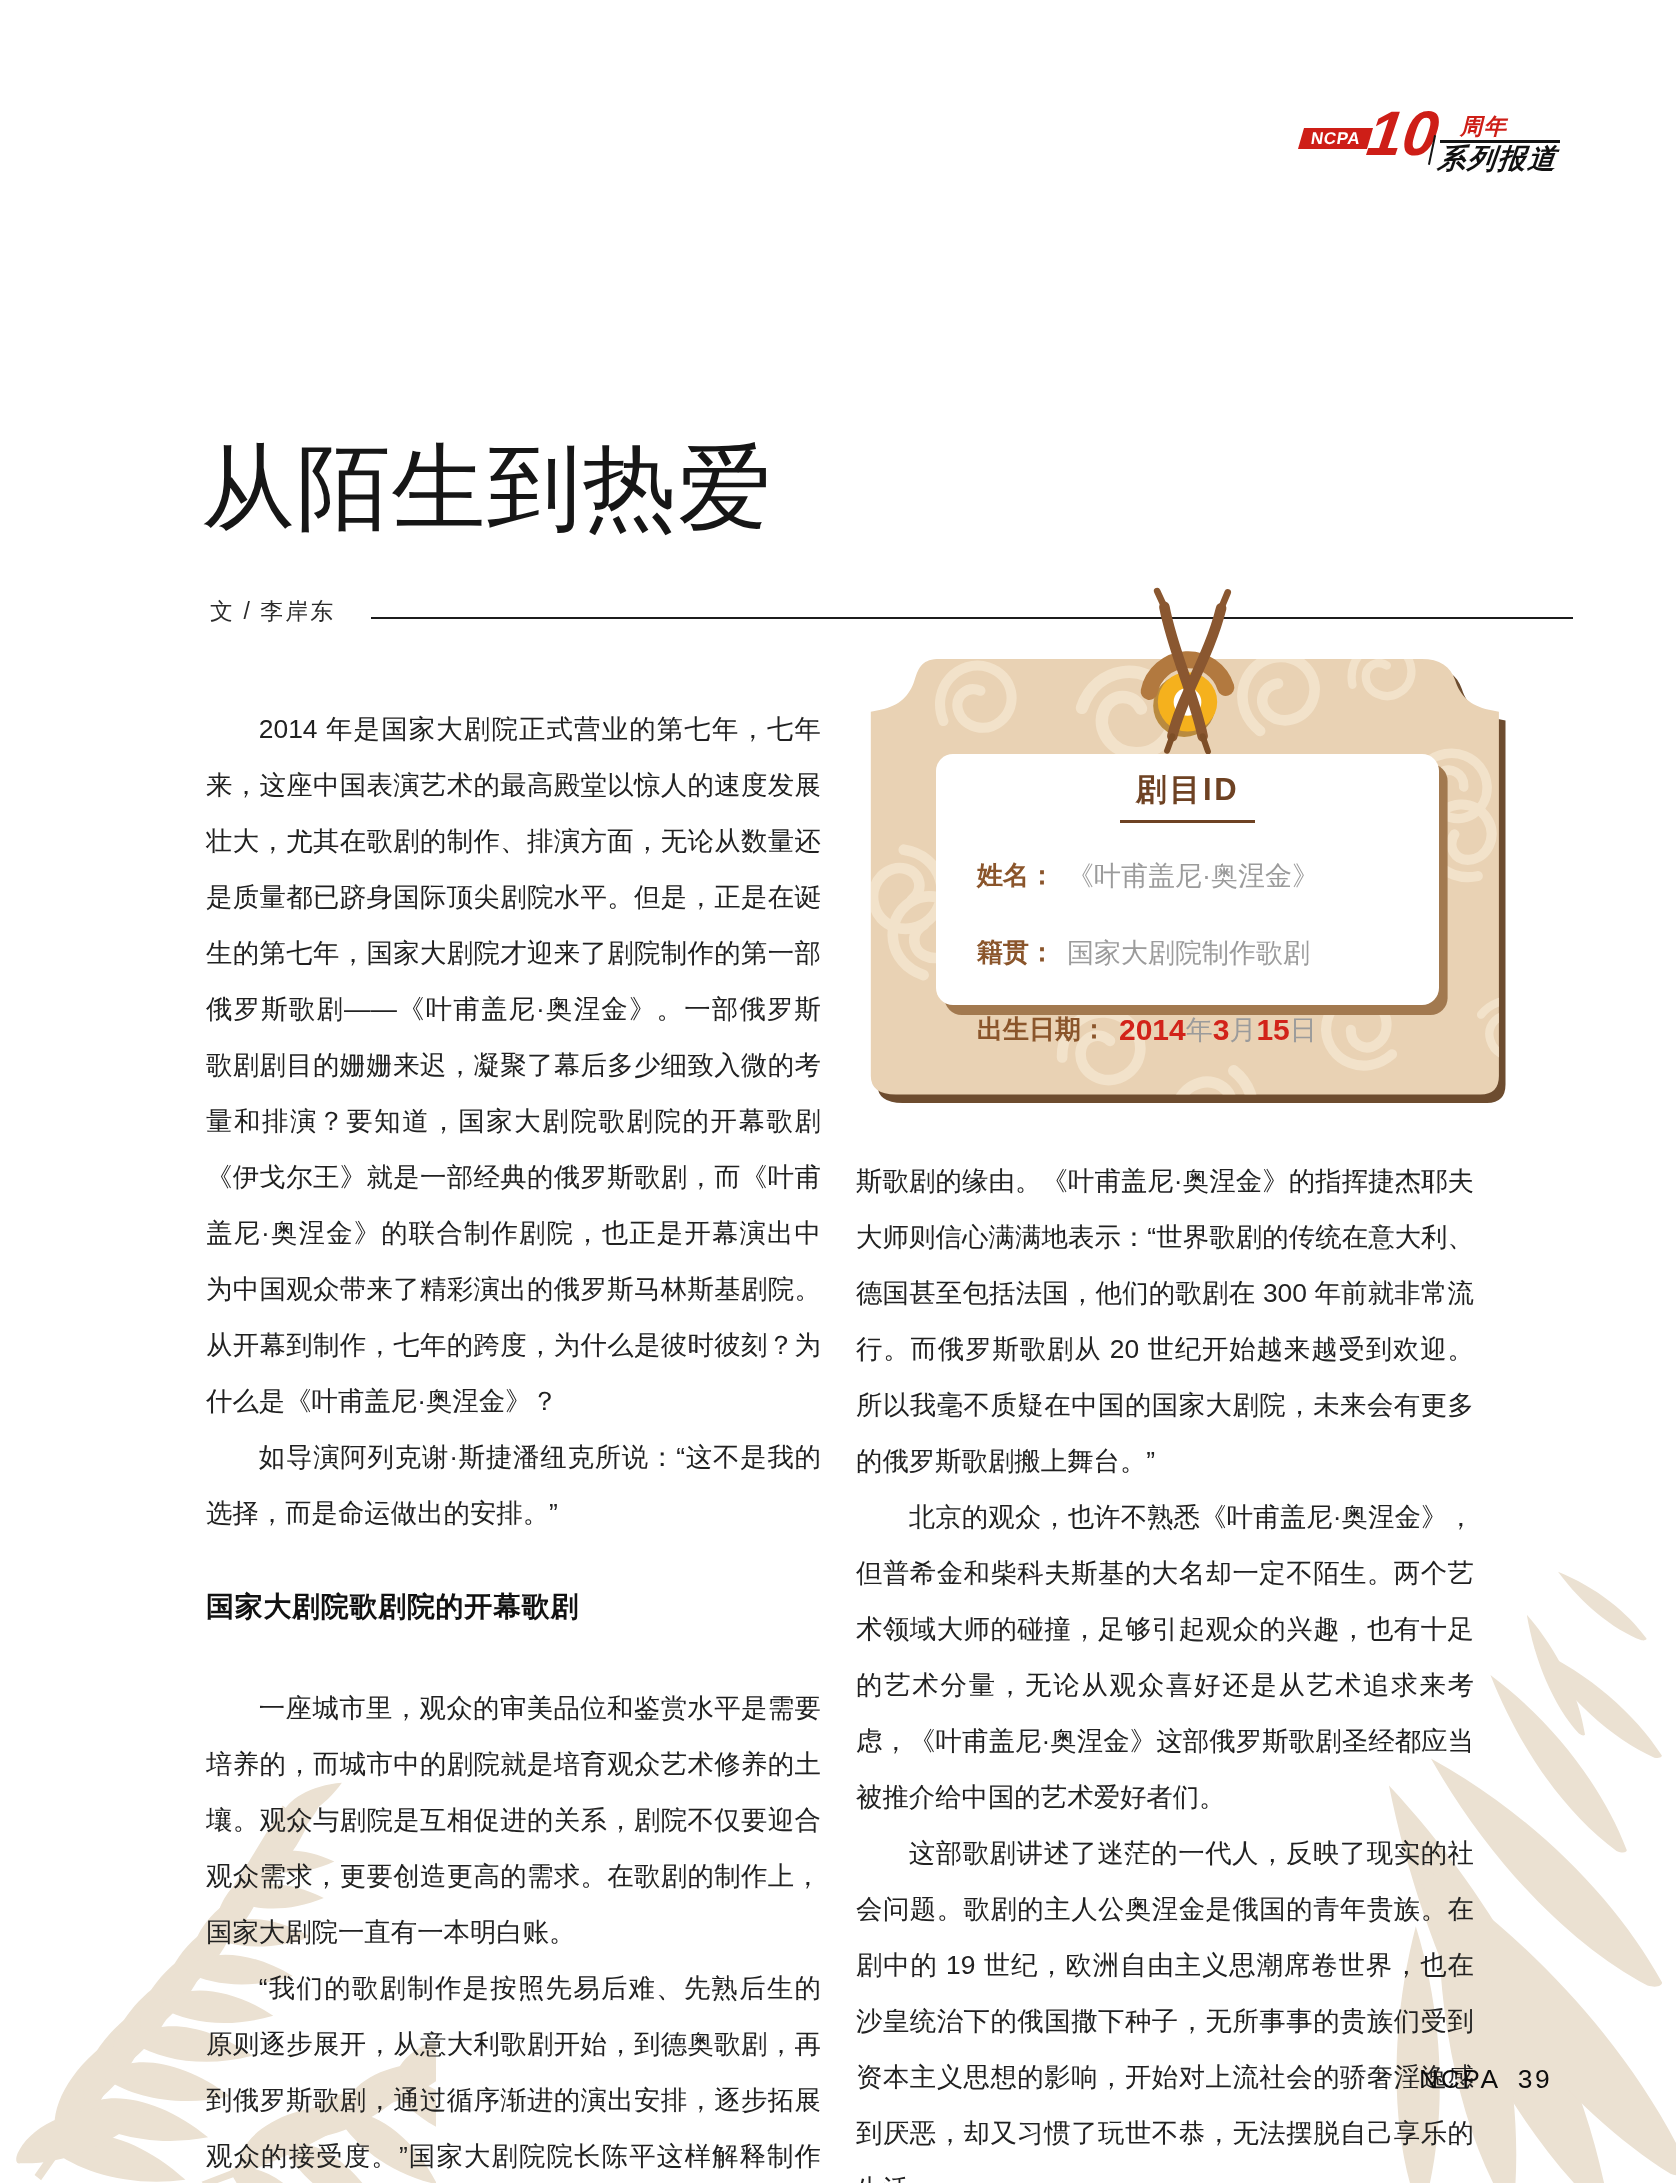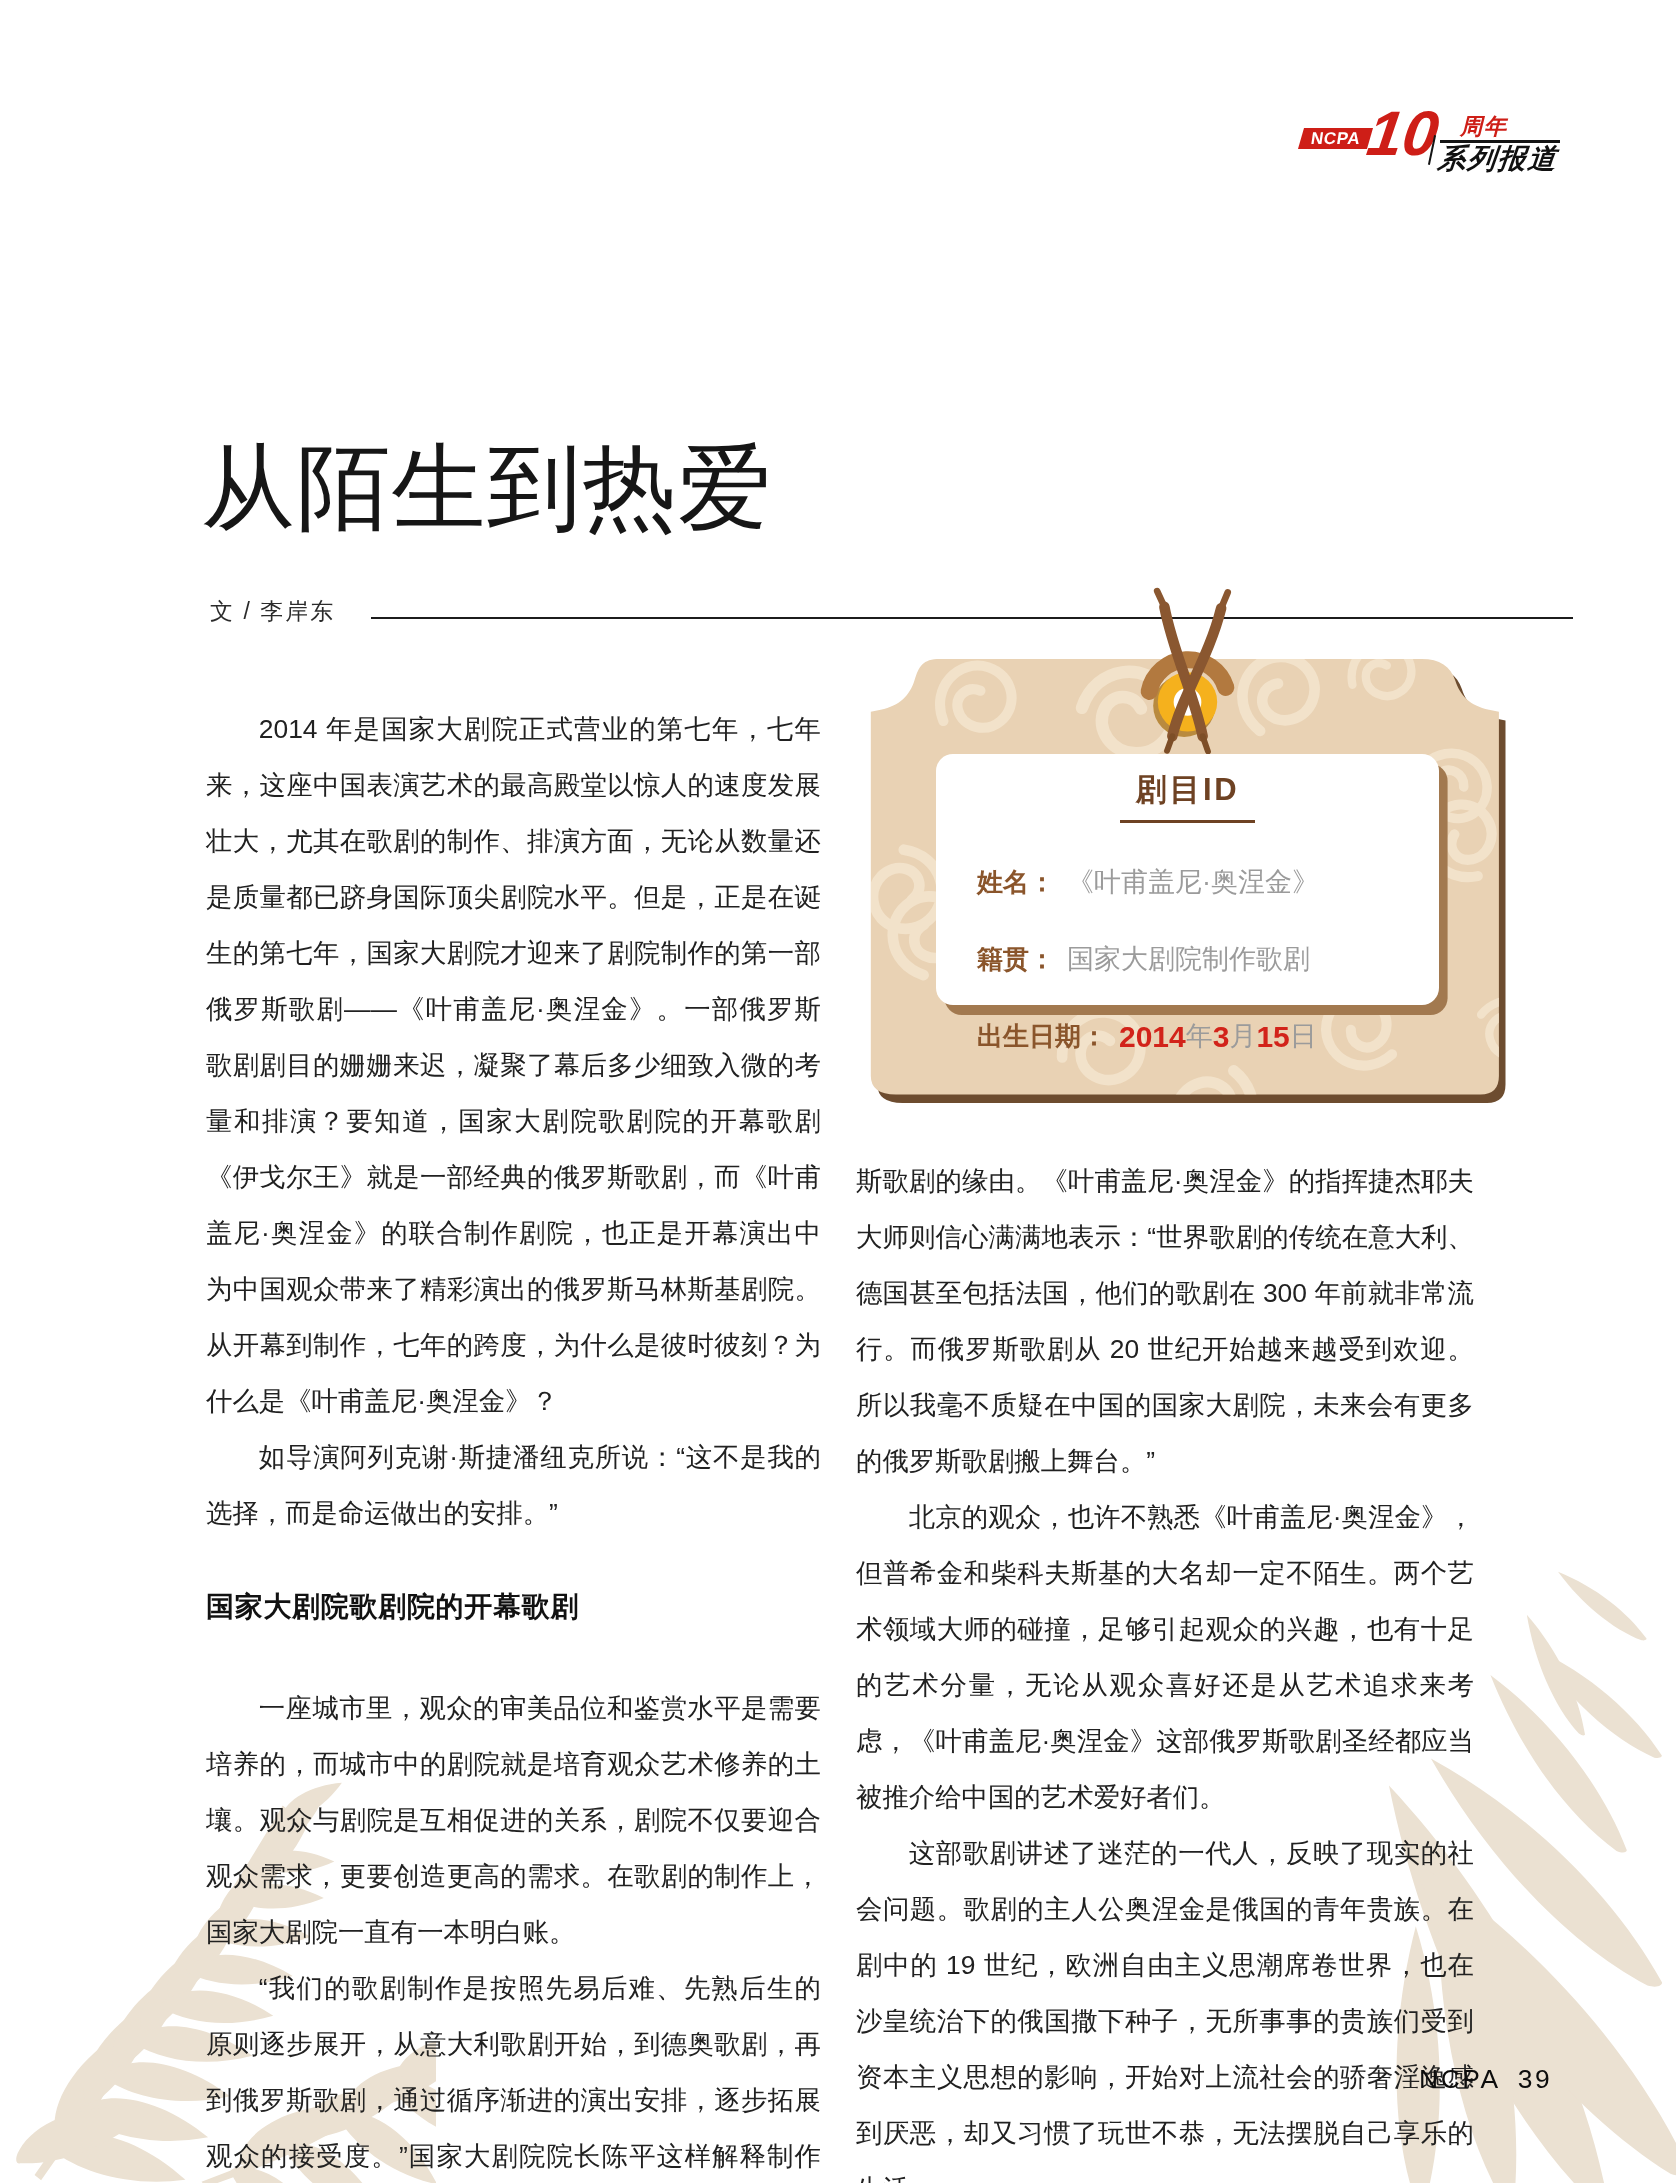--- a/index.html
+++ b/index.html
@@ -39,21 +39,21 @@
   .section-heading{margin:38px 0 45px 0;font-size:28px;line-height:56px;font-weight:bold;
                    color:#111111;letter-spacing:0.7px;text-indent:0;}
 
   
   .tag-svg{position:absolute;left:864px;top:566px;z-index:3;}
   .idcard{position:absolute;left:936px;top:754px;width:503px;height:251px;background:#ffffff;
           border-radius:17px;box-shadow:8.6px 10px 0 #a2794f;z-index:4;box-sizing:border-box;padding-top:17px;}
   .idcard-title{text-align:center;font-size:31px;font-weight:bold;color:#6e4223;letter-spacing:2.6px;line-height:37px;}
   .idcard-rule{width:135px;height:2.6px;background:#6e4223;margin:12px auto 16px auto;}
   .idcard-rows{padding-left:41px;}
-  .idrow{display:flex;align-items:flex-end;height:48px;margin-top:29px;}
+  .idrow{display:flex;align-items:center;height:48px;margin-top:29px;}
   .idrow-label{font-size:26px;font-weight:bold;color:#8a552b;margin-right:12px;white-space:nowrap;}
   .idrow-value{font-size:27px;color:#9b9b9b;white-space:nowrap;}
   .idrow .num{font-size:30px;font-weight:bold;color:#d2231a;}
   .idrow .unit{font-size:27px;color:#9b9b9b;}
 
   
   .pagenum{position:absolute;left:1419px;top:2064px;font-size:26.4px;color:#0d0d0d;letter-spacing:2.6px;z-index:2;}
   .pagenum .sp{display:inline-block;width:17px;}
 </style>
 </head>

